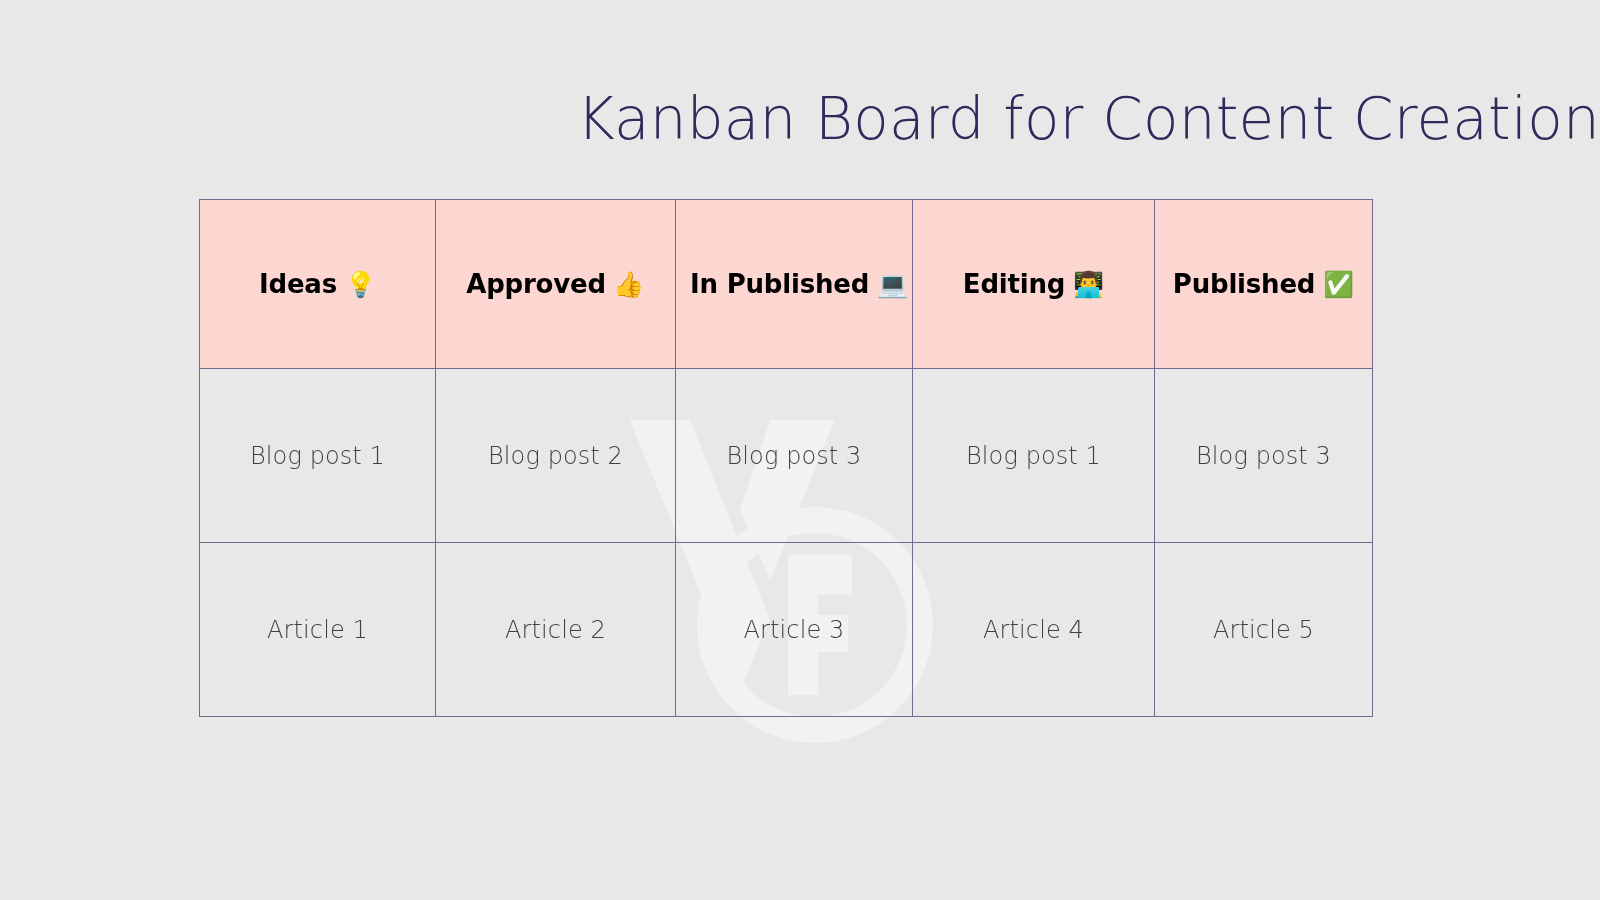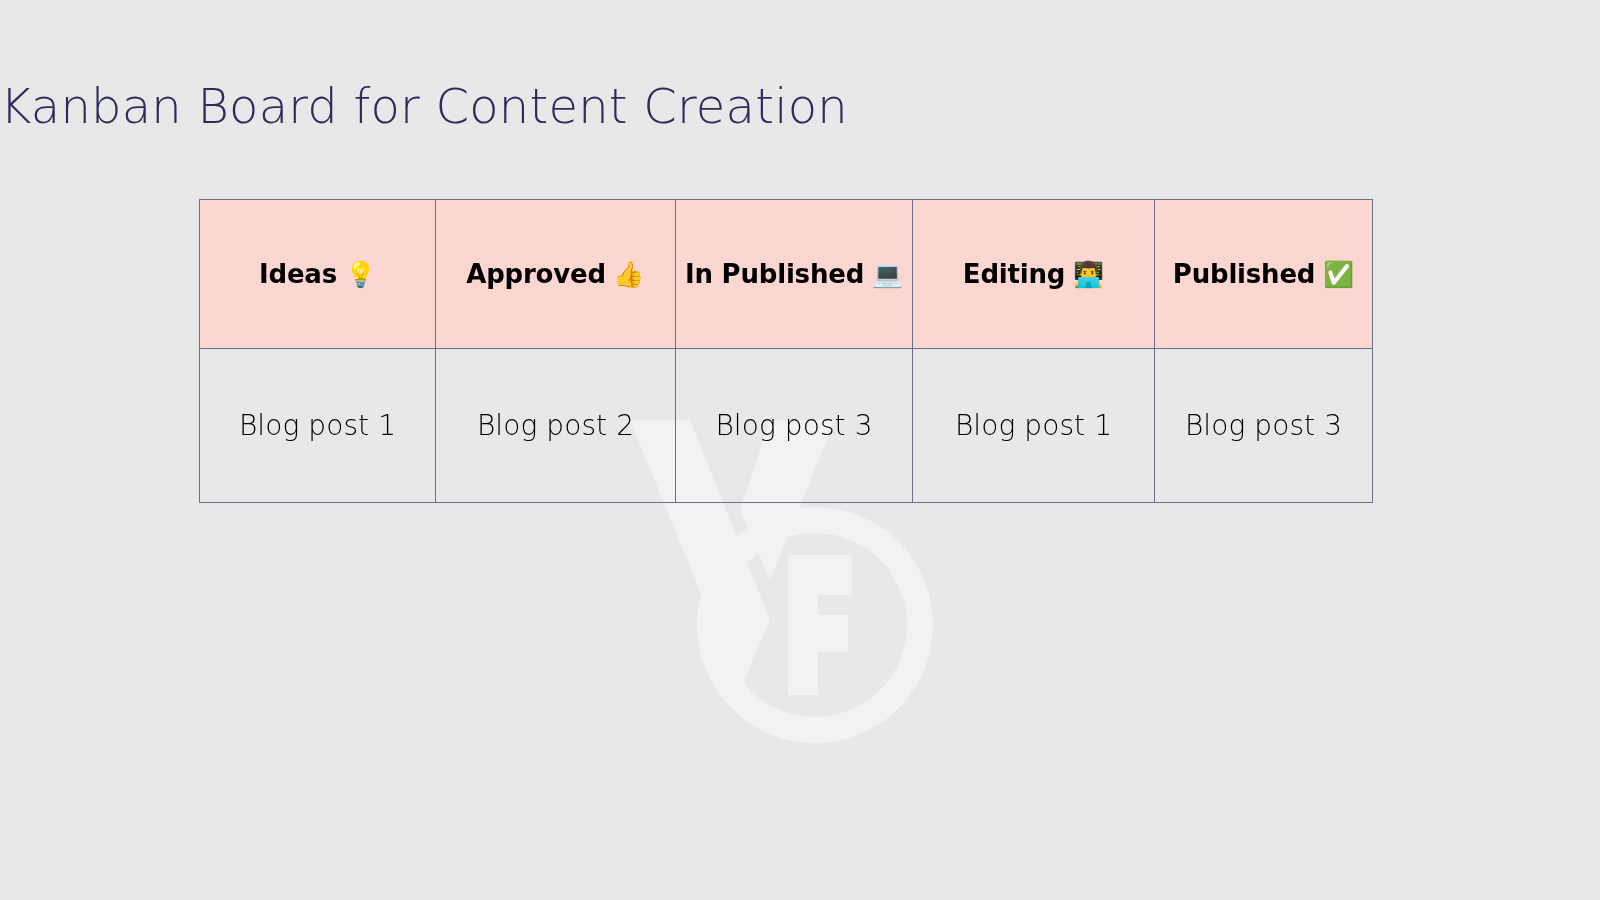--- a/index.html
+++ b/index.html
@@ -26,23 +26,23 @@
     pointer-events: none;
     z-index: 0;
   }
 
   
   #page-title {
     position: absolute;
     top: 46px;
     left: 0;
     width: 1600px;
-    text-align: left;
+    text-align: right;
     font-family: "DejaVu Sans", "Liberation Sans", sans-serif;
-    font-size: 48px;
+    font-size: 58px;
     font-weight: 300;
     letter-spacing: 0.2px;
     color: #2c2b5c;
     z-index: 2;
     white-space: nowrap;
   }
 
   
   #board-wrap {
     position: absolute;
@@ -53,21 +53,21 @@
   }
   table#kanban-table {
     border-collapse: collapse;
     table-layout: fixed;
     width: 1173px;
     background: transparent;
   }
   table#kanban-table td,
   table#kanban-table th {
     border: 1px solid #6f6d8e;
-    padding: 4px;
+    padding: 14px;
     text-align: center;
     vertical-align: middle;
     background-clip: padding-box;
   }
 
   
   thead th {
     height: 140px;
     background: #fcd6d0;
     color: #000000;
@@ -87,23 +87,23 @@
     font-family: "DejaVu Sans", sans-serif;
     font-size: 25px;
     font-weight: normal;
     line-height: 1;
   }
 
   
   tbody td {
     height: 145px;
     background: transparent;
-    color: #000000;
+    color: #404040;
     font-family: "DejaVu Sans", "Liberation Sans", sans-serif;
-    font-size: 28px;
+    font-size: 24px;
     font-weight: 300;
     letter-spacing: 0.1px;
     white-space: nowrap;
   }
 
   
   col.c0 { width: 236px; }
   col.c1 { width: 240px; }
   col.c2 { width: 237px; }
   col.c3 { width: 242px; }
@@ -167,15 +167,22 @@
       </tr>
     </thead>
     <tbody>
       <tr>
         <td>Blog post 1</td>
         <td>Blog post 2</td>
         <td>Blog post 3</td>
         <td>Blog post 1</td>
         <td>Blog post 3</td>
       </tr>
+      <tr>
+        <td>Article 1</td>
+        <td>Article 2</td>
+        <td>Article 3</td>
+        <td>Article 4</td>
+        <td>Article 5</td>
+      </tr>
     </tbody>
   </table>
 </div>
 
 </body></html>

